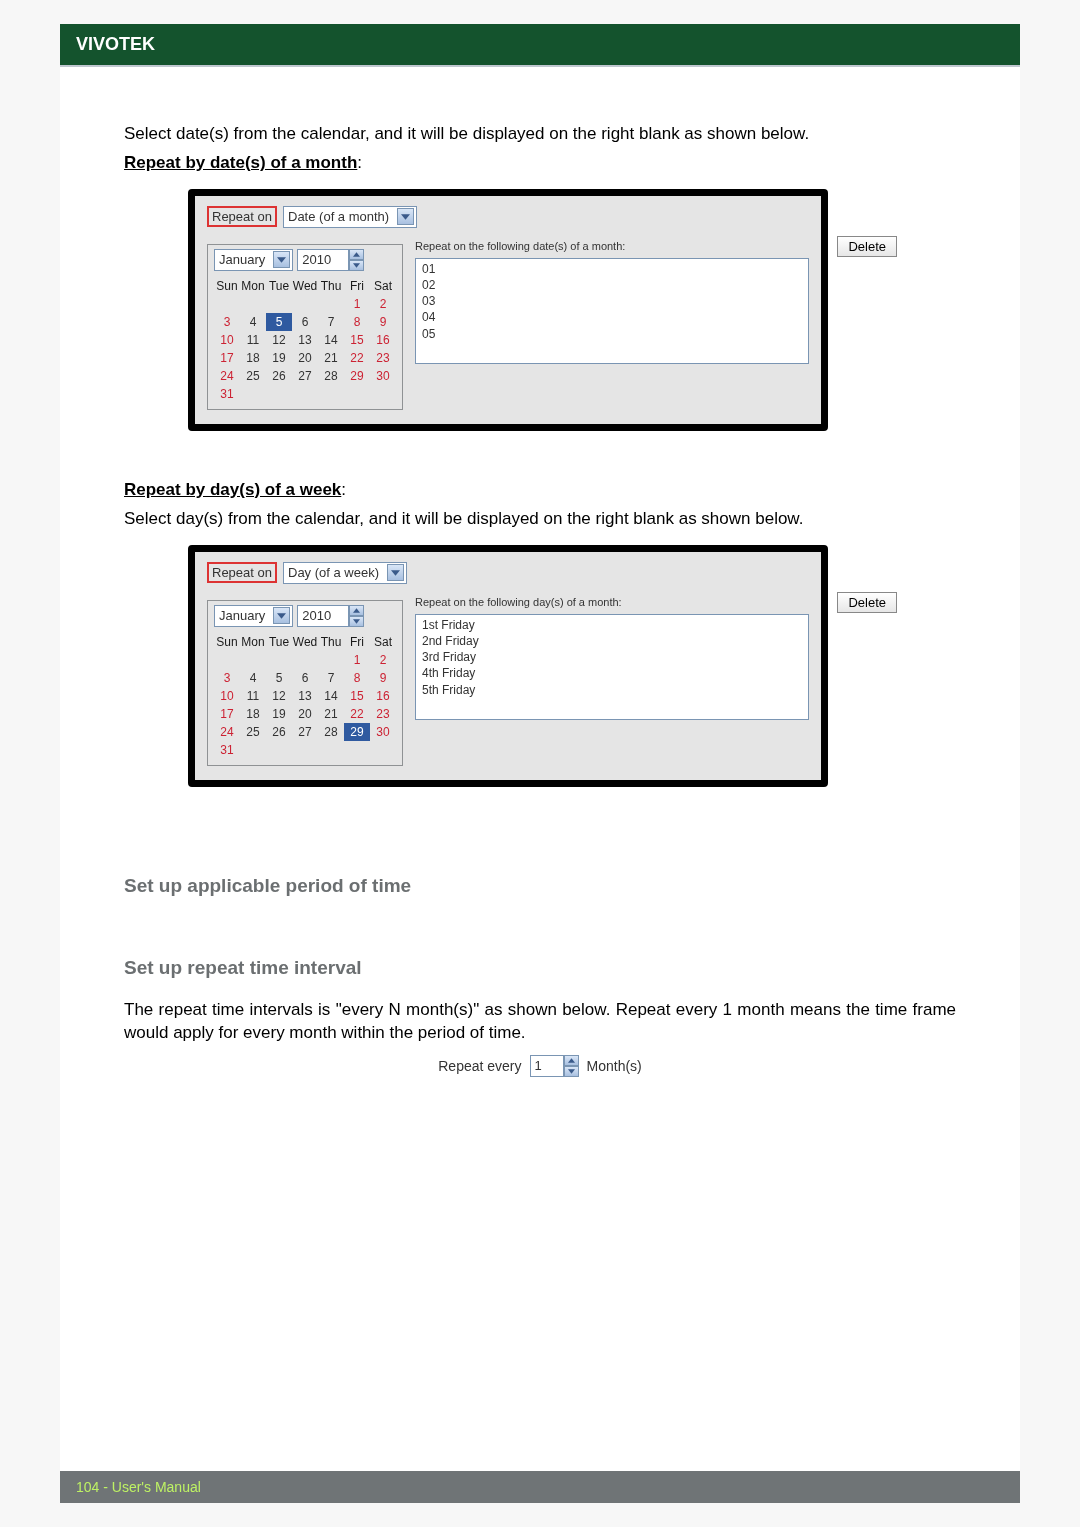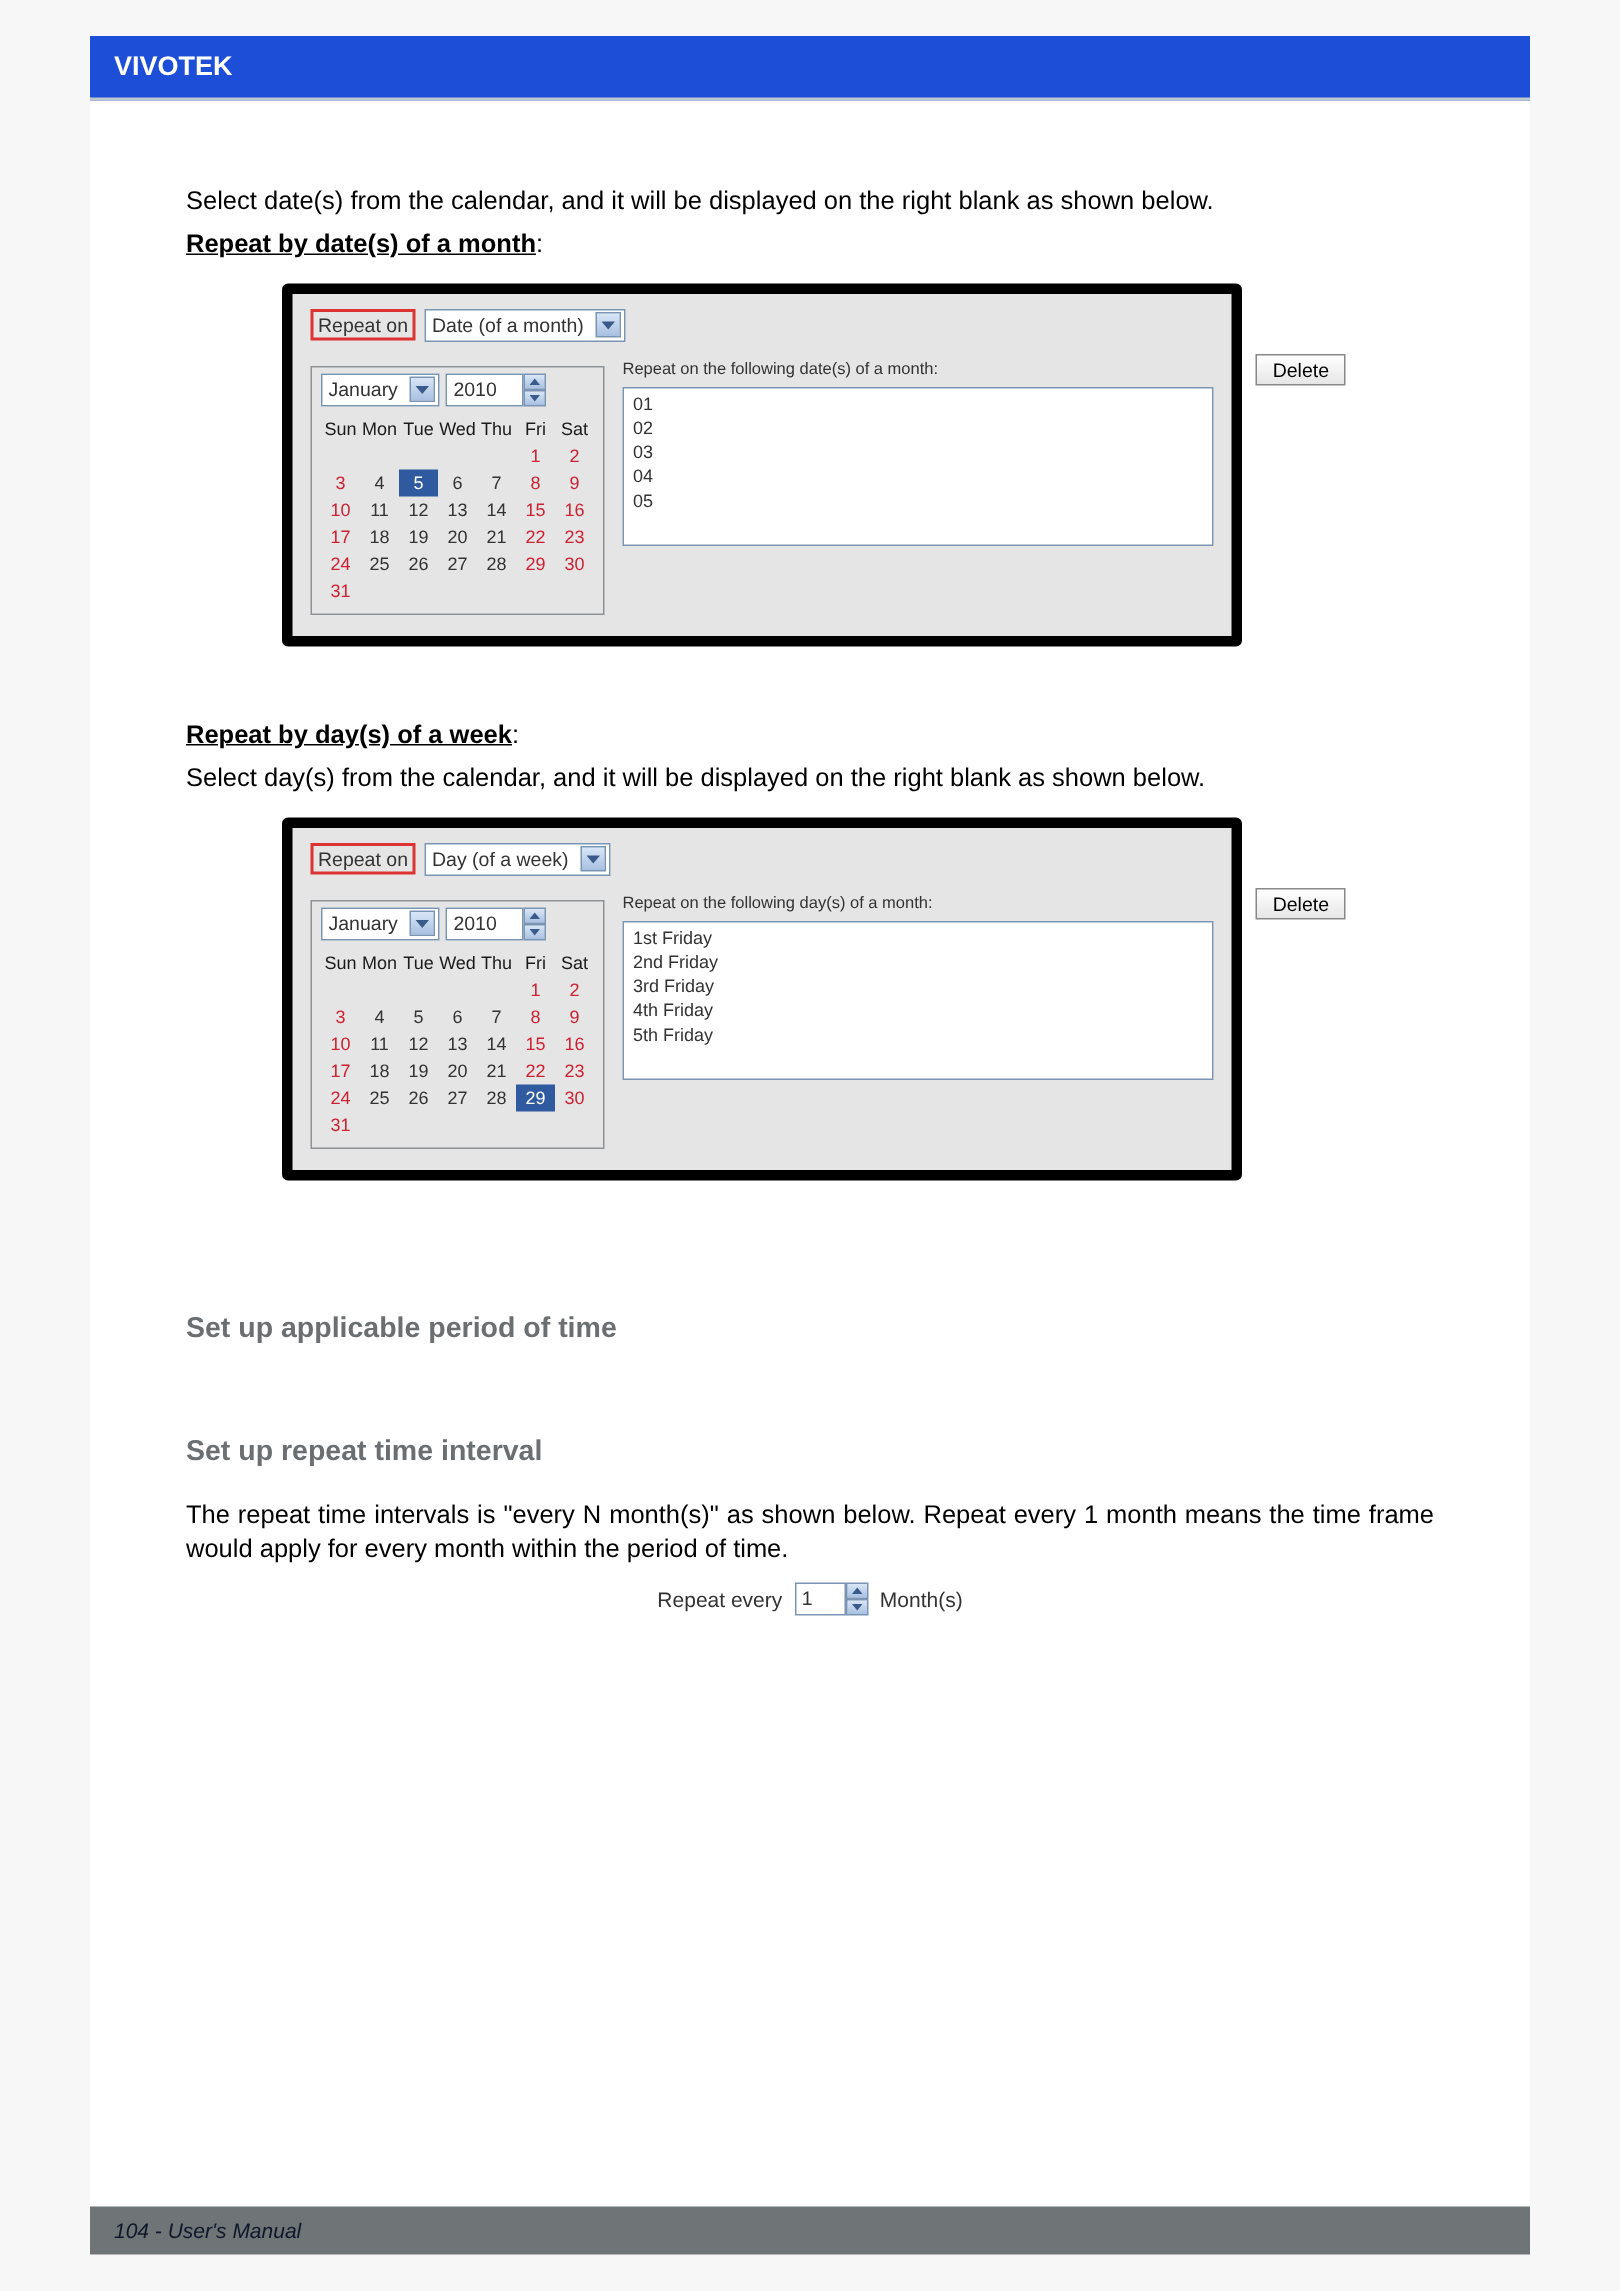--- a/index.html
+++ b/index.html
@@ -6,21 +6,21 @@
   html, body { width: 1080px; background: #f7f7f7; font-family: Arial, Helvetica, sans-serif; }
   .page {
     width: 960px;
     margin: 24px auto;
     background: #fff;
     min-height: 1479px;
     position: relative;
     padding-bottom: 60px;
   }
   .header-bar {
-    background: #1d4ed8;
+    background: #14532d;
     color: #fff;
     font-weight: bold;
     padding: 10px 16px;
     font-size: 18px;
     border-bottom: 2px solid #bfc7cf;
   }
   .content {
     padding: 56px 64px 0 64px;
     color: #000;
   }
@@ -117,22 +117,21 @@
     width: fit-content;
   }
   .repeat-every .num {
     border:1px solid #7a95b3; background:#fff; width:34px; height:22px;
     padding:0 4px; font-size:13px; display:inline-flex; align-items:center;
   }
   .footer {
     position: absolute;
     left: 0; right: 0; bottom: 0;
     background: #6f7476;
-    color: #0f172a;
-    font-style: italic;
+    color: #bef264;
     font-size: 14px;
     padding: 8px 16px;
   }
 </style>
 </head>
 <body>
 
 <div class="page">
   <div class="header-bar">
     <span>VIVOTEK</span>

